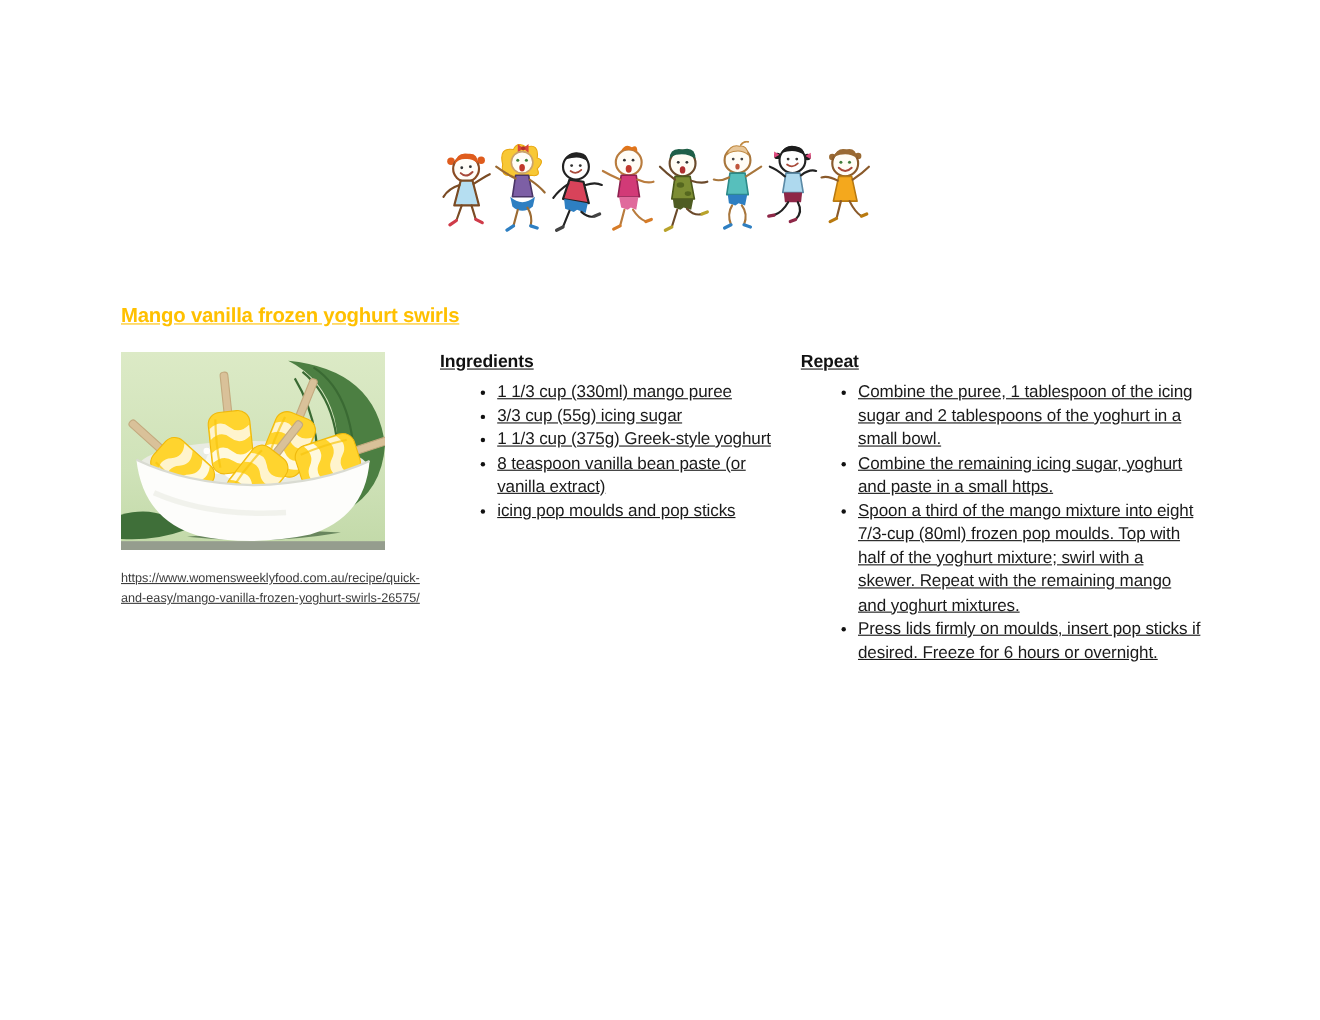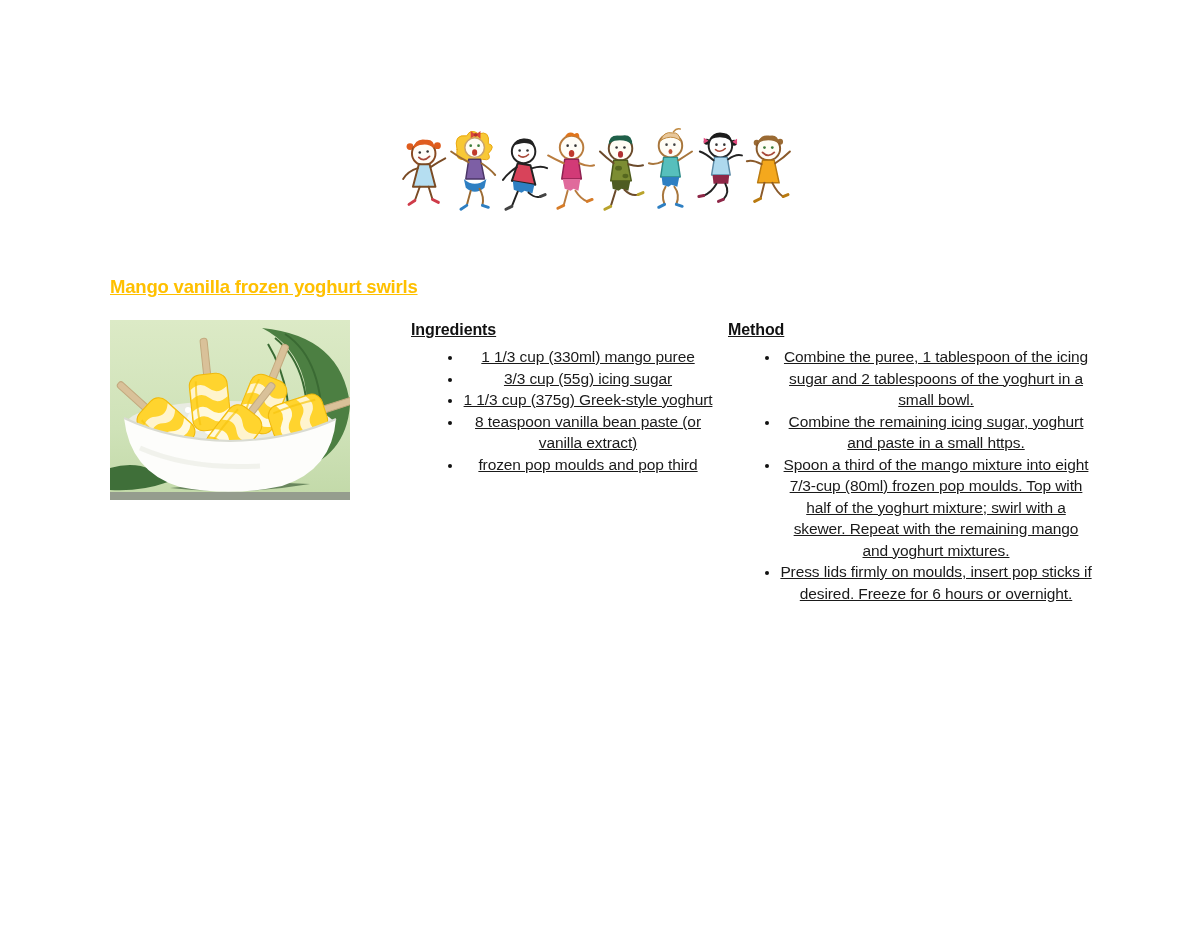--- a/index.html
+++ b/index.html
@@ -32,31 +32,30 @@
   .photo svg { width: 100%; height: 100%; display: block; }
 
   
   .source {
     left: 110px; top: 517px; width: 300px;
     font-size: 11.5px; line-height: 18px; color: #3c3c3c;
   }
 
   
   .col { top: 321px; }
-  .col-ingredients { left: 411px; width: 302px; }
+  .col-ingredients { left: 400px; width: 302px; }
   .col-method { left: 728px; width: 364px; }
   .col h2 {
     font-size: 16px; font-weight: 700; color: #111;
     margin: 0 0 7px 0; letter-spacing: -0.1px;
   }
   .col ul { margin: 0; padding-left: 52px; list-style: disc outside; }
   .col li {
     font-size: 15.5px; line-height: 21.5px; color: #1a1a1a;
     letter-spacing: -0.1px;
-    text-align: center;
   }
   .col li::marker { color: #111; font-size: 13px; }
 </style>
 </head>
 <body>
 
 <div class="abs clipart" aria-hidden="true">
   <svg viewBox="0 0 404 96">
 
     <g class="doodle" transform="translate(0,6)">
@@ -243,40 +242,42 @@
 
     <g>
       <path d="M14,98 Q60,120 120,121 Q180,120 226,99 Q222,150 172,166 Q120,177 70,167 Q20,152 14,98 Z" fill="#fdfdfb"></path>
       <path d="M14,98 Q60,120 120,121 Q180,120 226,99" stroke="#d9dbd2" stroke-width="2" fill="none"></path>
       <path d="M30,128 Q80,150 150,146" stroke="#eeefe9" stroke-width="5" fill="none" opacity="0.8"></path>
     </g>
   </svg>
 </div>
 
 <div class="abs source">
+  <div>https://www.womensweeklyfood.com.au/recipe/quick-</div>
+  <div>and-easy/mango-vanilla-frozen-yoghurt-swirls-26575/</div>
 </div>
 
 <section class="abs col col-ingredients">
   <h2>Ingredients</h2>
   <ul>
 
       <li>1 1/3 cup (330ml) mango puree</li>
 
       <li>3/3 cup (55g) icing sugar</li>
 
       <li>1 1/3 cup (375g) Greek-style yoghurt</li>
 
       <li>8 teaspoon vanilla bean paste (or vanilla extract)</li>
 
-      <li>frozen pop moulds and pop third</li>
+      <li>icing pop moulds and pop sticks</li>
     </ul>
 </section>
 
 <section class="abs col col-method">
-  <h2>Method</h2>
+  <h2>Repeat</h2>
   <ul>
 
       <li>Combine the puree, 1 tablespoon of the icing sugar and 2 tablespoons of the yoghurt in a small bowl.</li>
 
       <li>Combine the remaining icing sugar, yoghurt and paste in a small https.</li>
 
       <li>Spoon a third of the mango mixture into eight 7/3-cup (80ml) frozen pop moulds. Top with half of the yoghurt mixture; swirl with a skewer. Repeat with the remaining mango and yoghurt mixtures.</li>
 
       <li>Press lids firmly on moulds, insert pop sticks if desired. Freeze for 6 hours or overnight.</li>
     </ul>

